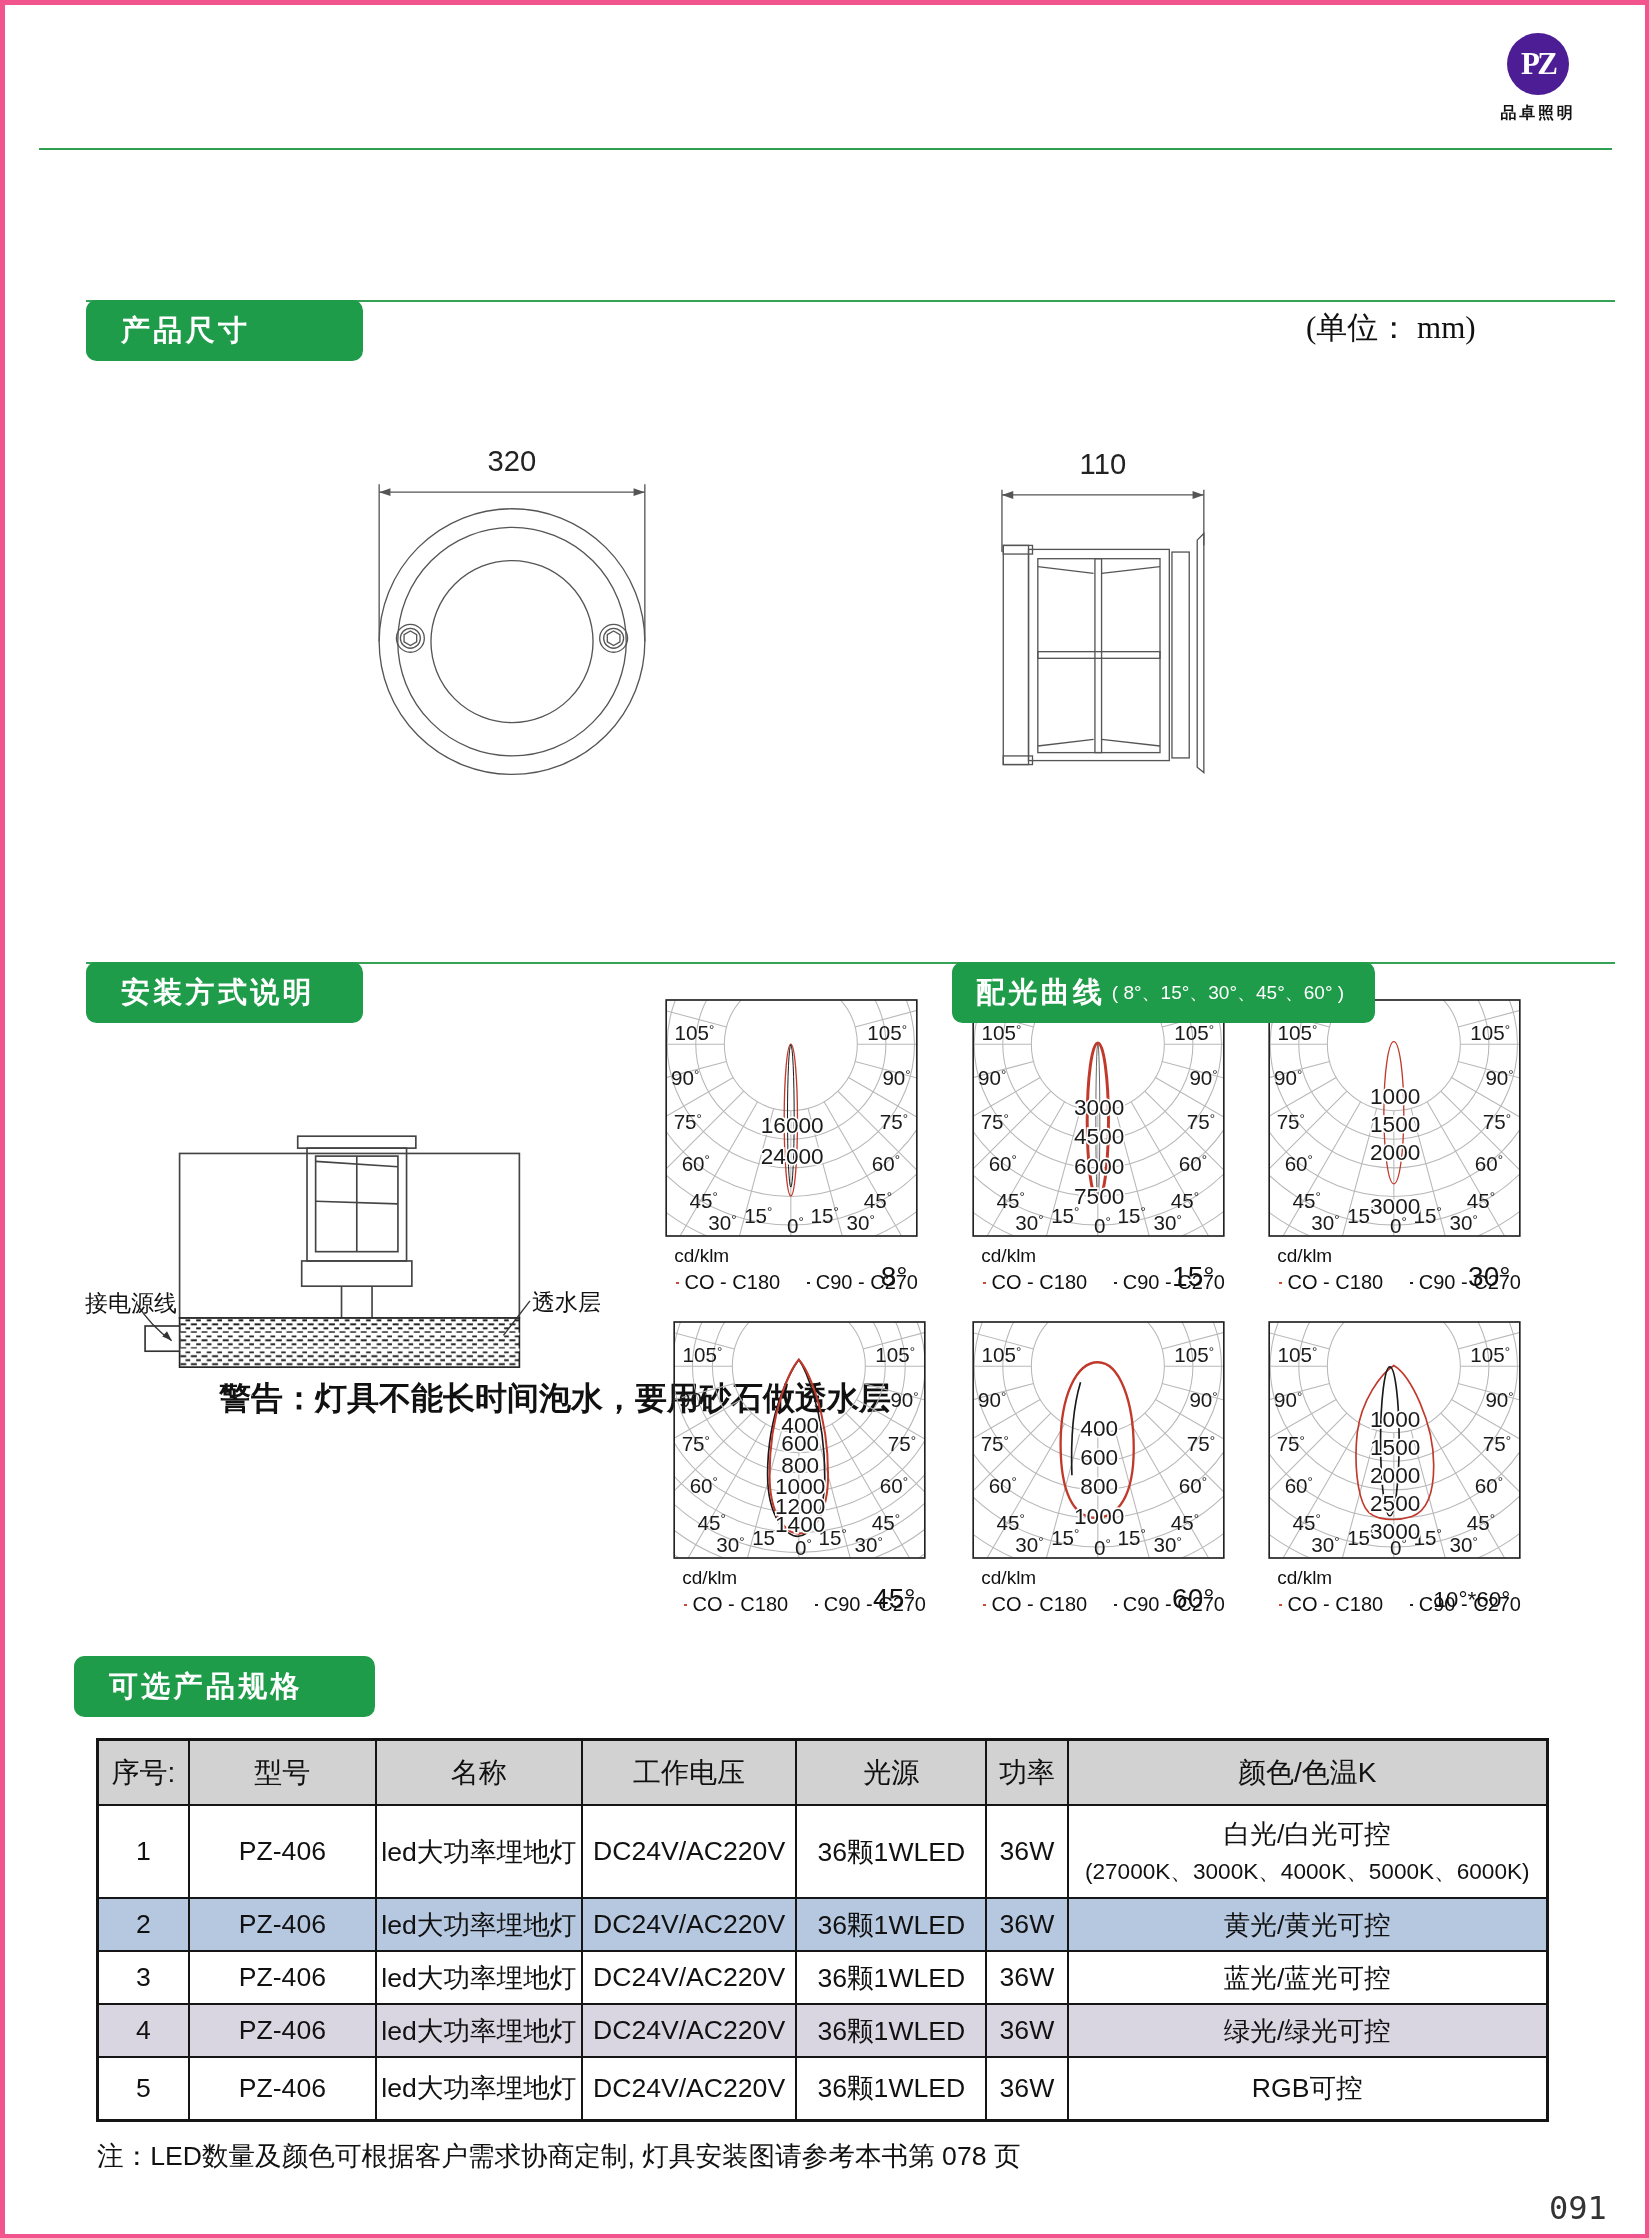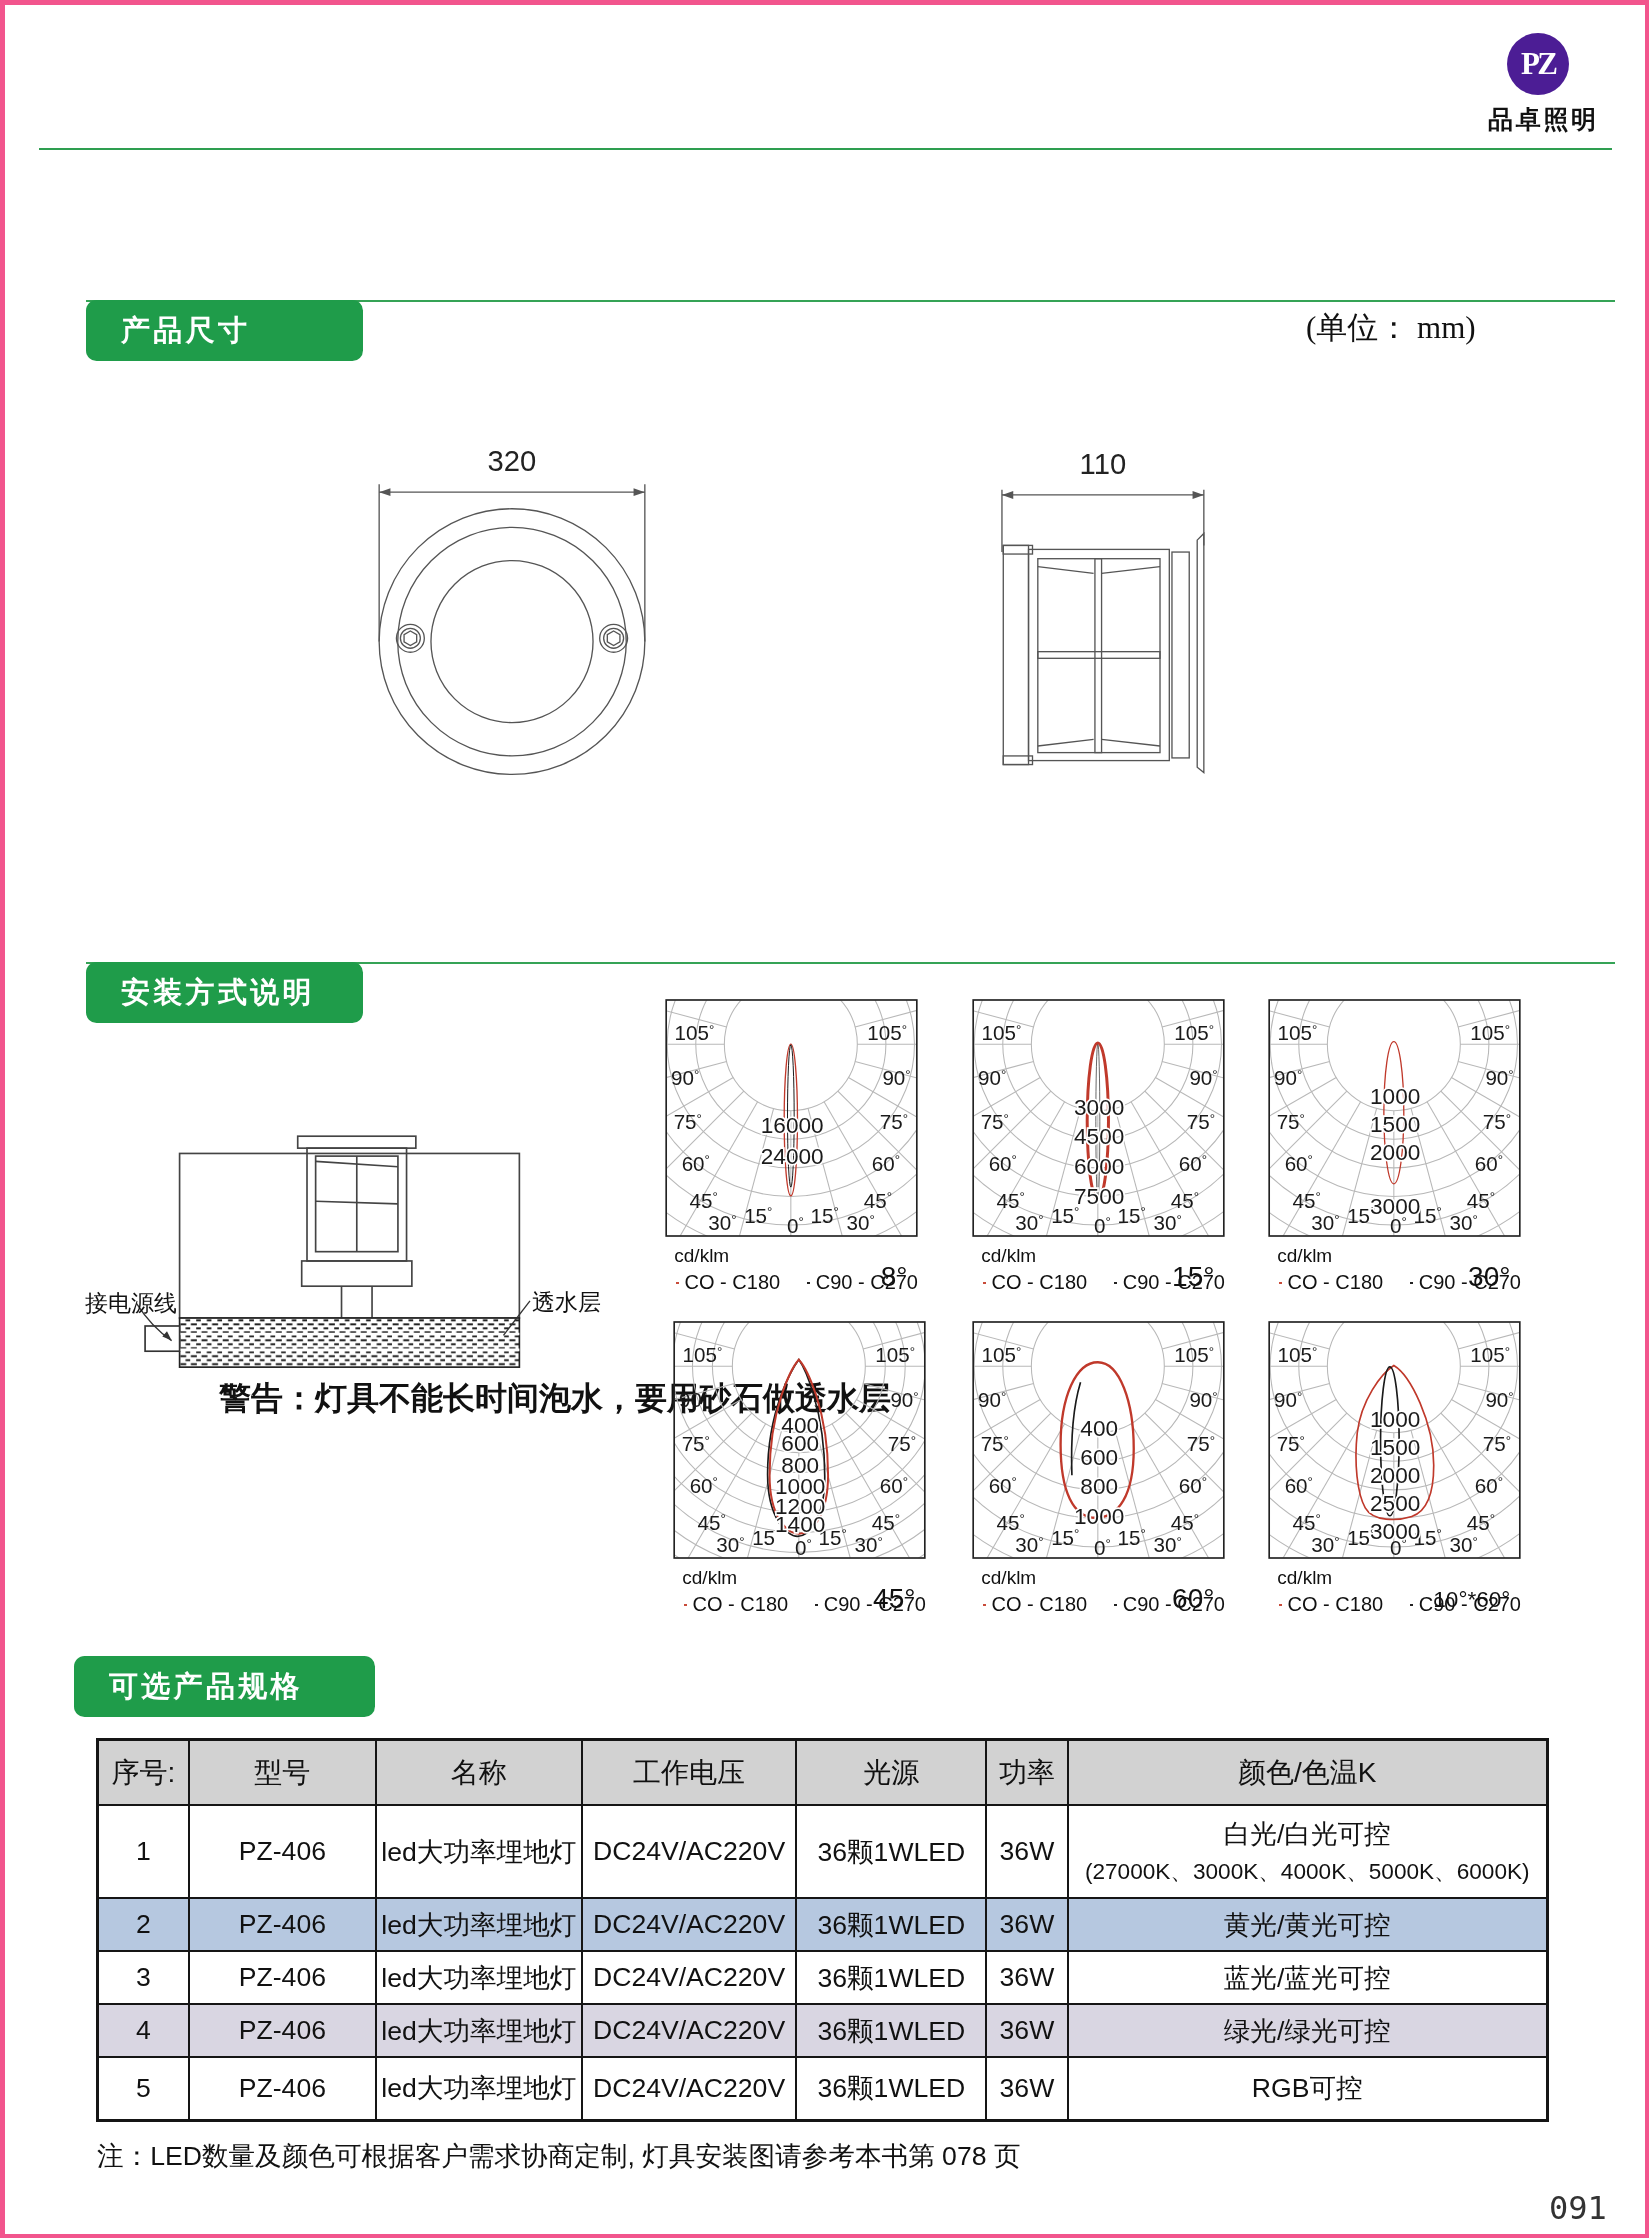--- a/index.html
+++ b/index.html
@@ -6,21 +6,21 @@
   .page{position:relative;width:1650px;height:2239px;background:#fff;overflow:hidden;
         font-family:"Liberation Sans","DejaVu Sans",sans-serif;color:#111;}
   .frame{position:absolute;inset:0;border:5.3px solid #f2558d;pointer-events:none;z-index:50;}
 
   
   .logo-wrap{position:absolute;left:1488px;top:33px;width:100px;text-align:center;}
   .logo-circle{width:62px;height:62px;border-radius:50%;background:#4c1d95;margin:0 auto;
                display:flex;align-items:center;justify-content:center;}
   .logo-circle span{color:#fff;font-weight:bold;font-size:31px;letter-spacing:-2.7px;
                     font-family:"Liberation Serif",serif;}
-  .logo-name{margin-top:8px;font-size:25px;font-weight:bold;letter-spacing:2.7px;white-space:nowrap;}
+  .logo-name{margin-top:8px;font-size:16px;font-weight:bold;letter-spacing:2.7px;white-space:nowrap;}
   .top-rule{position:absolute;left:39px;top:148px;width:1573px;height:2px;background:#2e9e50;}
 
   
   .tab-line{position:absolute;height:2px;background:#35a356;z-index:1;}
   .tab{position:absolute;height:61px;background:#1f9c4a;border-radius:10.6px;color:#fff;
        display:flex;align-items:center;padding:0 26.6px 0 35px;box-sizing:border-box;z-index:2;}
   .tab .t-main{font-size:29px;font-weight:bold;letter-spacing:3.3px;white-space:nowrap;}
   .tab .t-sub{font-size:19px;margin-left:6.6px;white-space:nowrap;}
 
   .unit-note{position:absolute;left:1306px;top:307px;font-family:"Liberation Serif","DejaVu Serif",serif;
@@ -115,20 +115,24 @@
       <rect x="274" y="170" width="26" height="310"></rect>
       <path d="M312,152 L322,142 L322,502 L312,494 Z"></path>
     </g>
     <polygon points="18,84 35,78 35,90" fill="#555"></polygon>
     <polygon points="322,84 305,78 305,90" fill="#555"></polygon>
   </svg>
 
   <div class="tab-line" style="left:86px;top:962px;width:1529px;"></div>
   <div class="tab" style="left:86px;top:962px;width:277px;">
     <span class="t-main">安装方式说明</span>
+  </div>
+  <div class="tab" style="left:952px;top:962px;width:423px;padding-left:24px;">
+    <span class="t-main">配光曲线</span>
+    <span class="t-sub">( 8°、15°、30°、45°、60° )</span>
   </div>
 
   <svg class="drawing" style="left:73px;top:1107px;" width="545" height="292" viewBox="0 0 820 440">
     <defs>
       <pattern id="hatch" width="16" height="12" patternUnits="userSpaceOnUse">
         <rect width="16" height="12" fill="#fff"></rect>
         <rect x="1" y="2" width="9" height="3" fill="#222"></rect>
         <rect x="9" y="8" width="7" height="3" fill="#222"></rect>
       </pattern>
     </defs>

